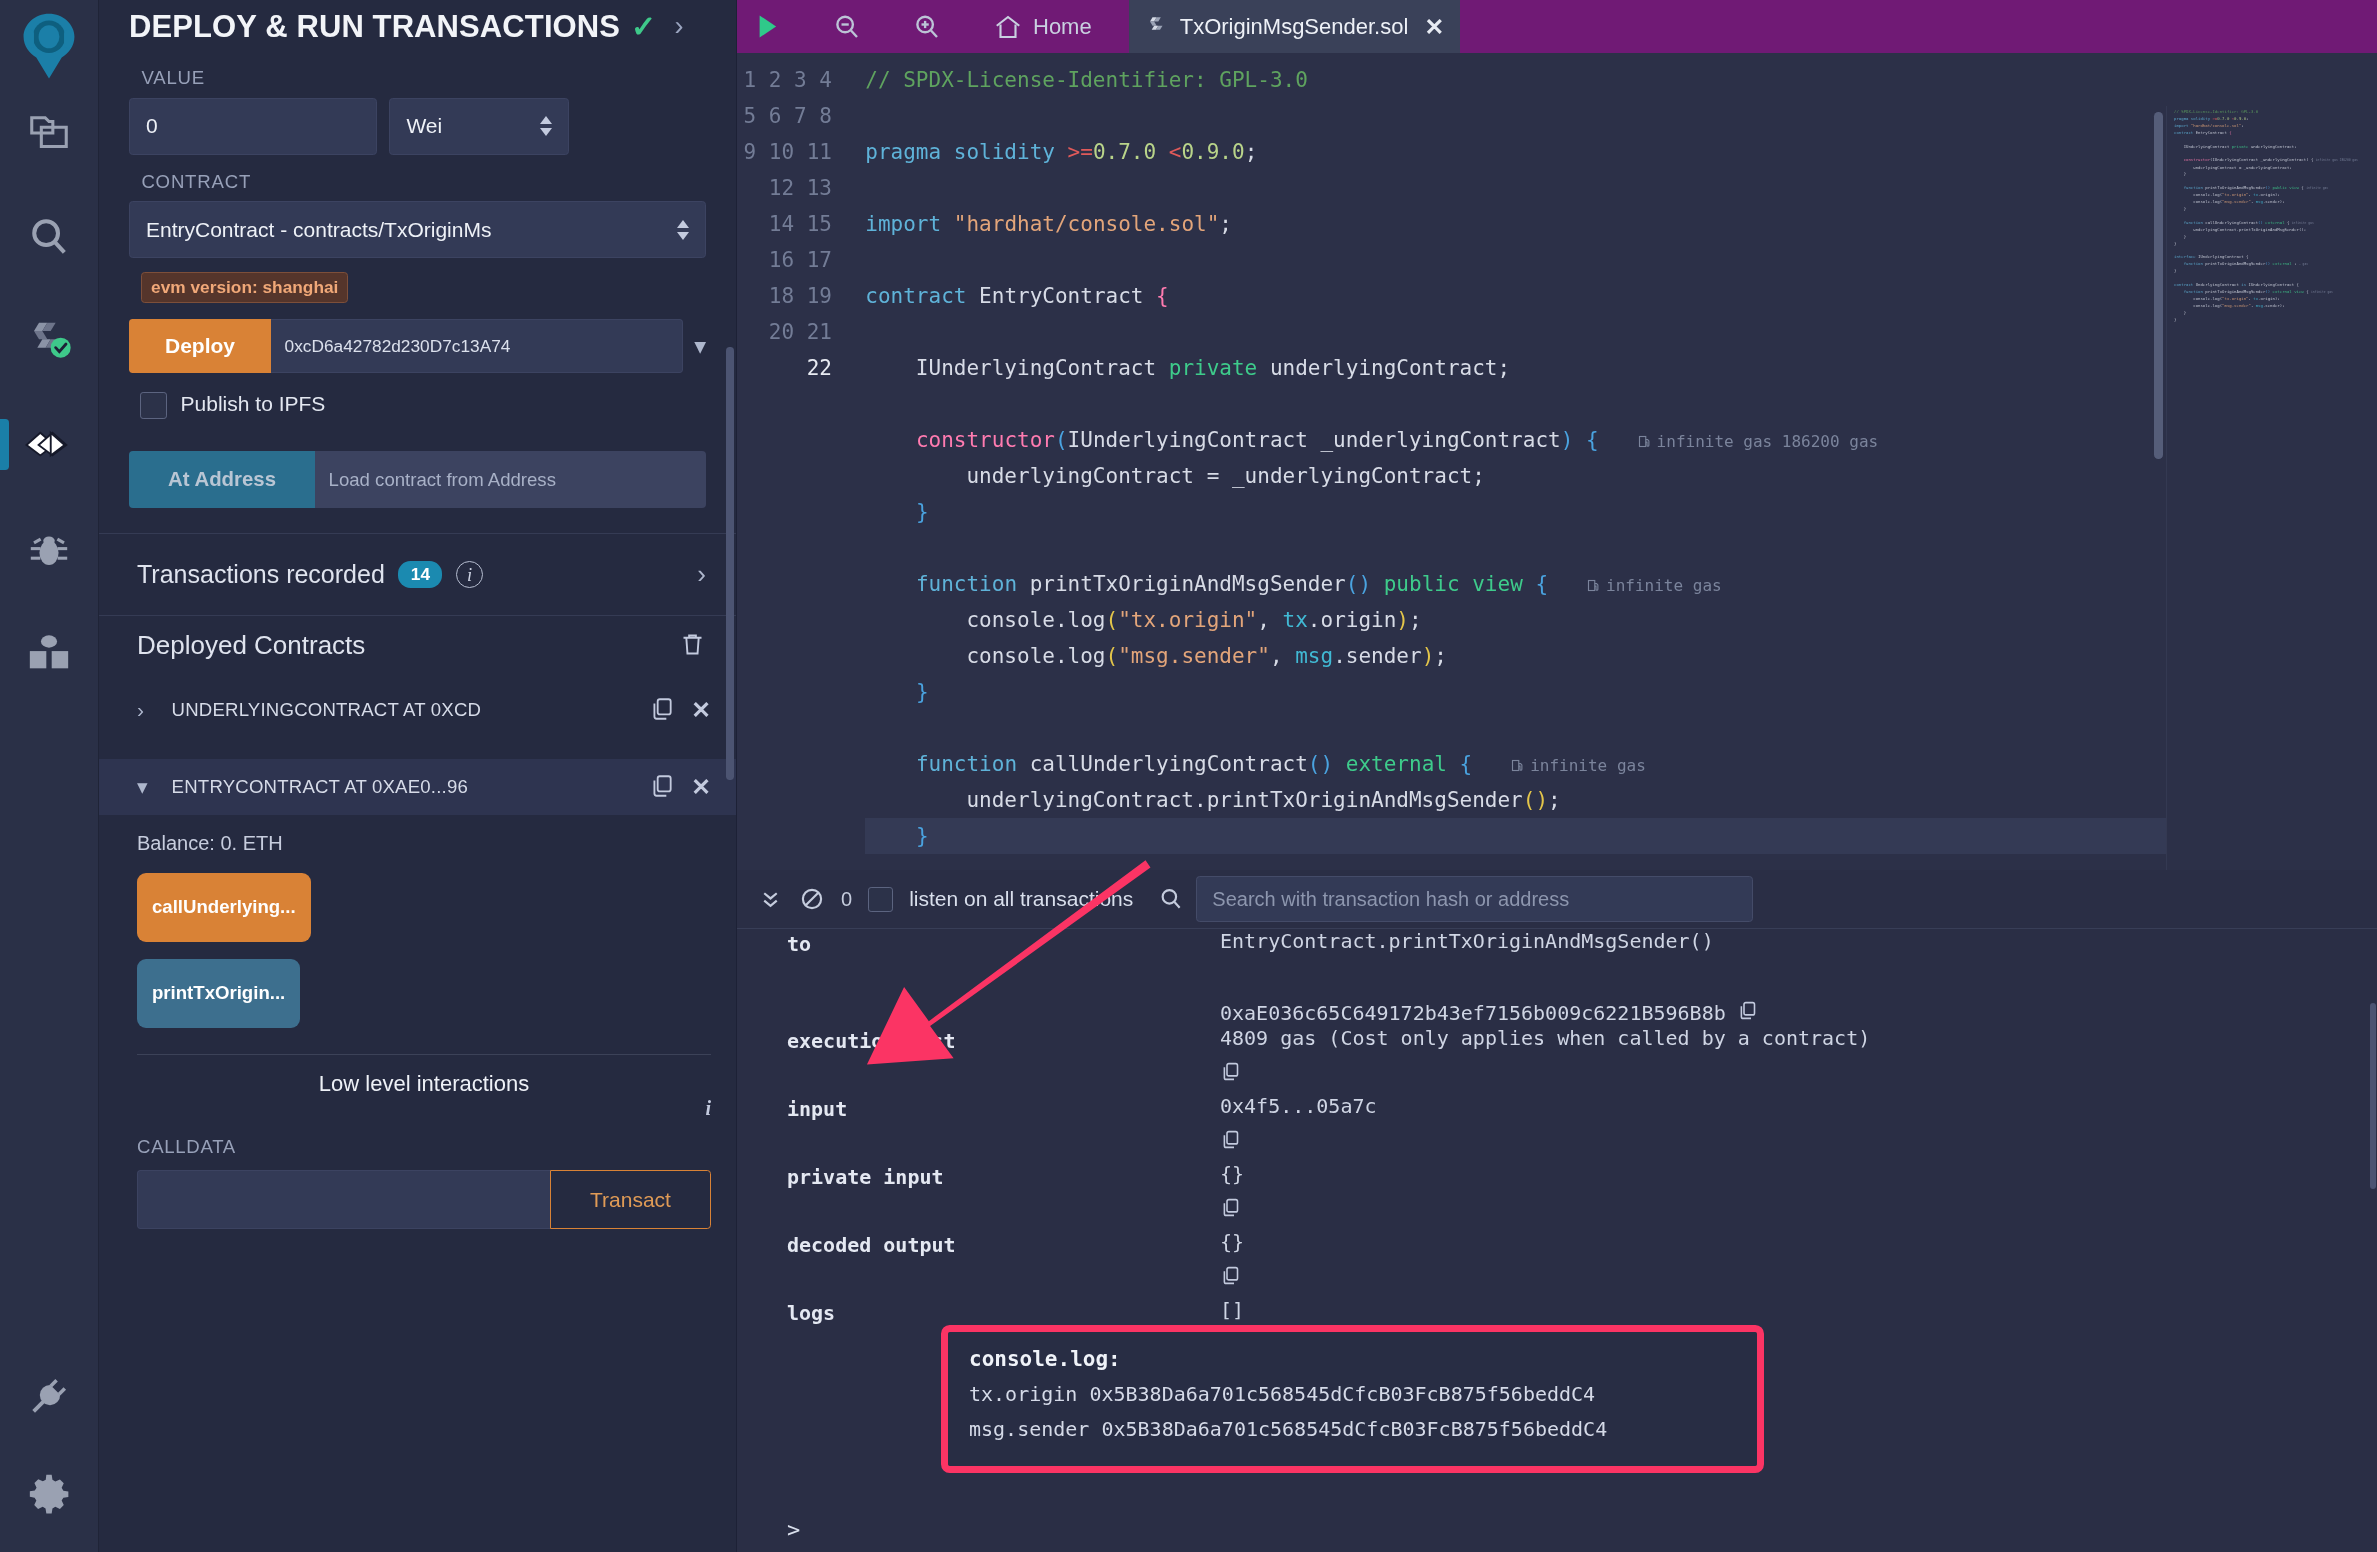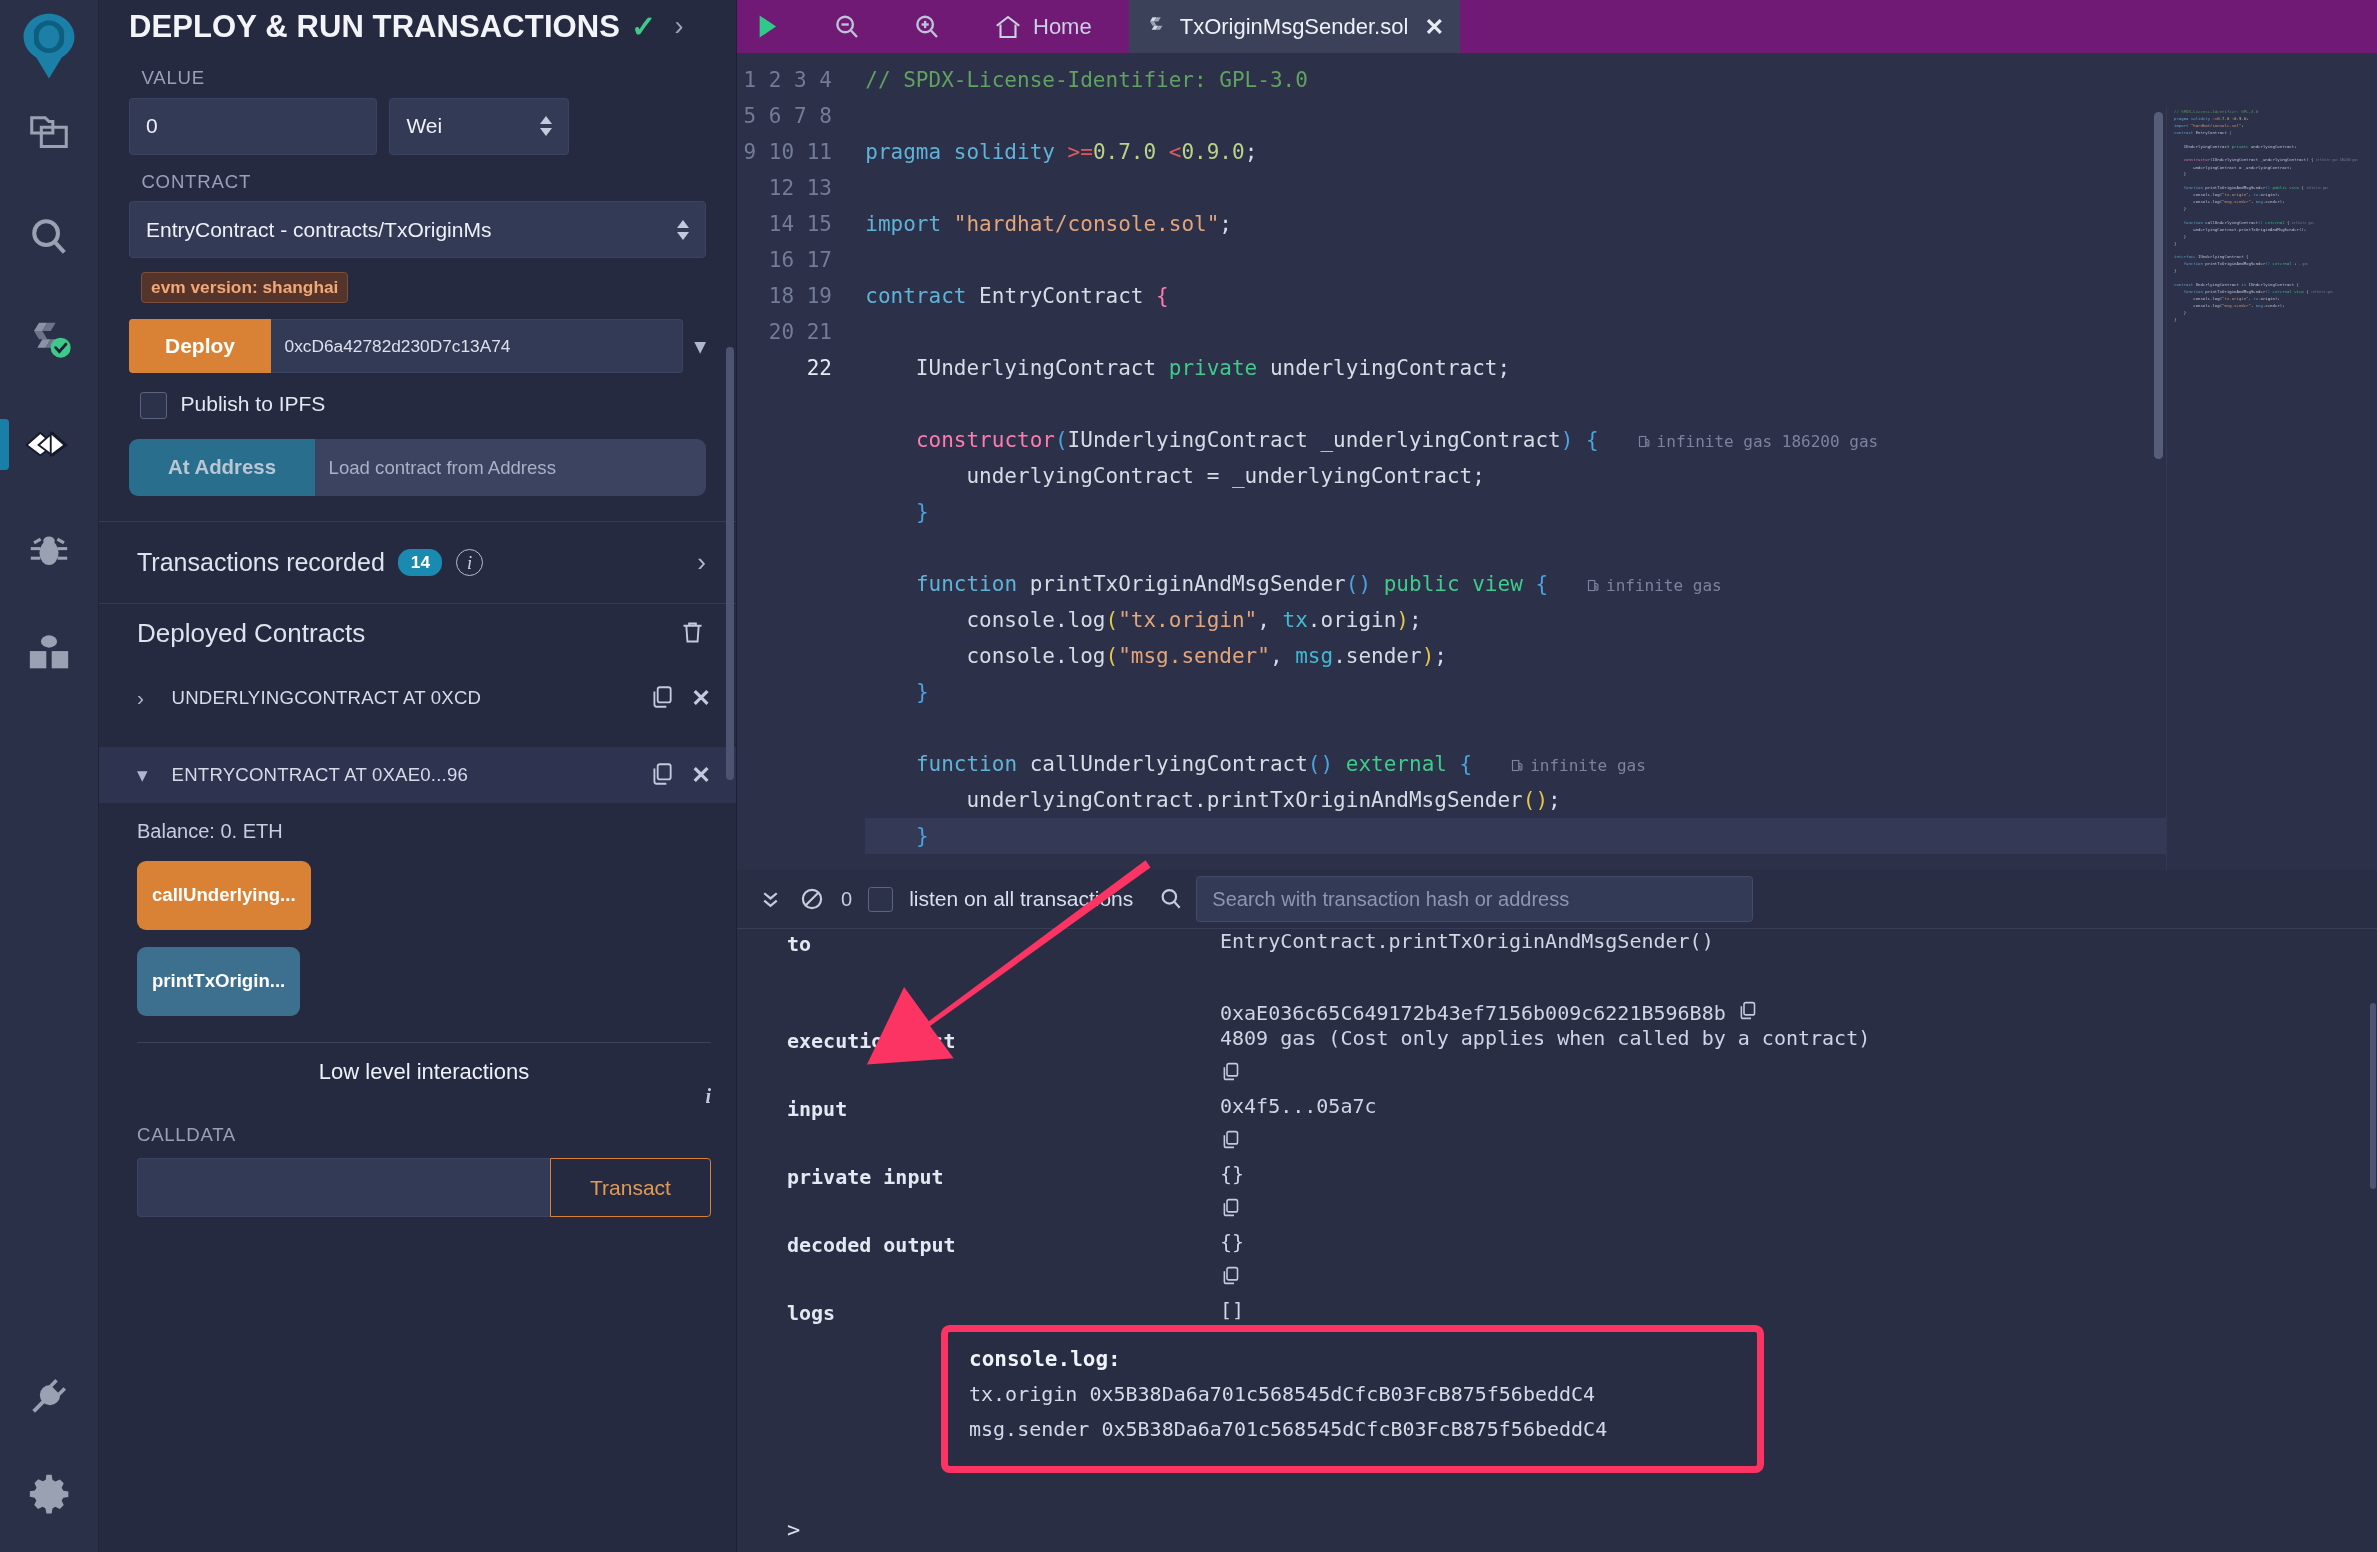--- a/index.html
+++ b/index.html
@@ -87,21 +87,21 @@
     height: 54px; display:flex; align-items:center; padding: 0 13.6px;
     color: #dbe0ec; font-size: 17.3px; border-radius: 0 3.7px 3.7px 0; flex:1; min-width:0;
     overflow: hidden; white-space: nowrap;
   }
   .deploy-caret { color:#aeb7cd; font-size: 23.5px; margin-left: 11px; }
 
   .chk-row { display:flex; align-items:flex-start; gap: 13.6px; margin: 18.6px 0 0 11px; }
   .chkbox { width: 27px; height:27px; border:1.2px solid #5c6party; border:1.2px solid #5c6480; border-radius:3.1px; background:#2c3249; }
   .chk-label { font-size: 21px; color:#e3e7f0; }
 
-  .ataddr-row { display:flex; margin-top: 20px; border-radius:9px; overflow:hidden; }
+  .ataddr-row { display:flex; margin-top: 32px; border-radius:4px; overflow:hidden; }
   .btn-ataddr {
     background:#2a6e8e; color:#b9c6d4; font-size:20.4px; font-weight:600;
     height: 57px; width: 186px; display:flex; align-items:center; justify-content:center; cursor:pointer;
   }
   .ataddr-input {
     background:#3c4360; height:57px; flex:1; display:flex; align-items:center; padding: 0 13.6px;
     color:#a8b1c7; font-size: 18.6px;
   }
 
   .divider { height:1.2px; background:#353b54; margin: 25px 0 0 0; }

